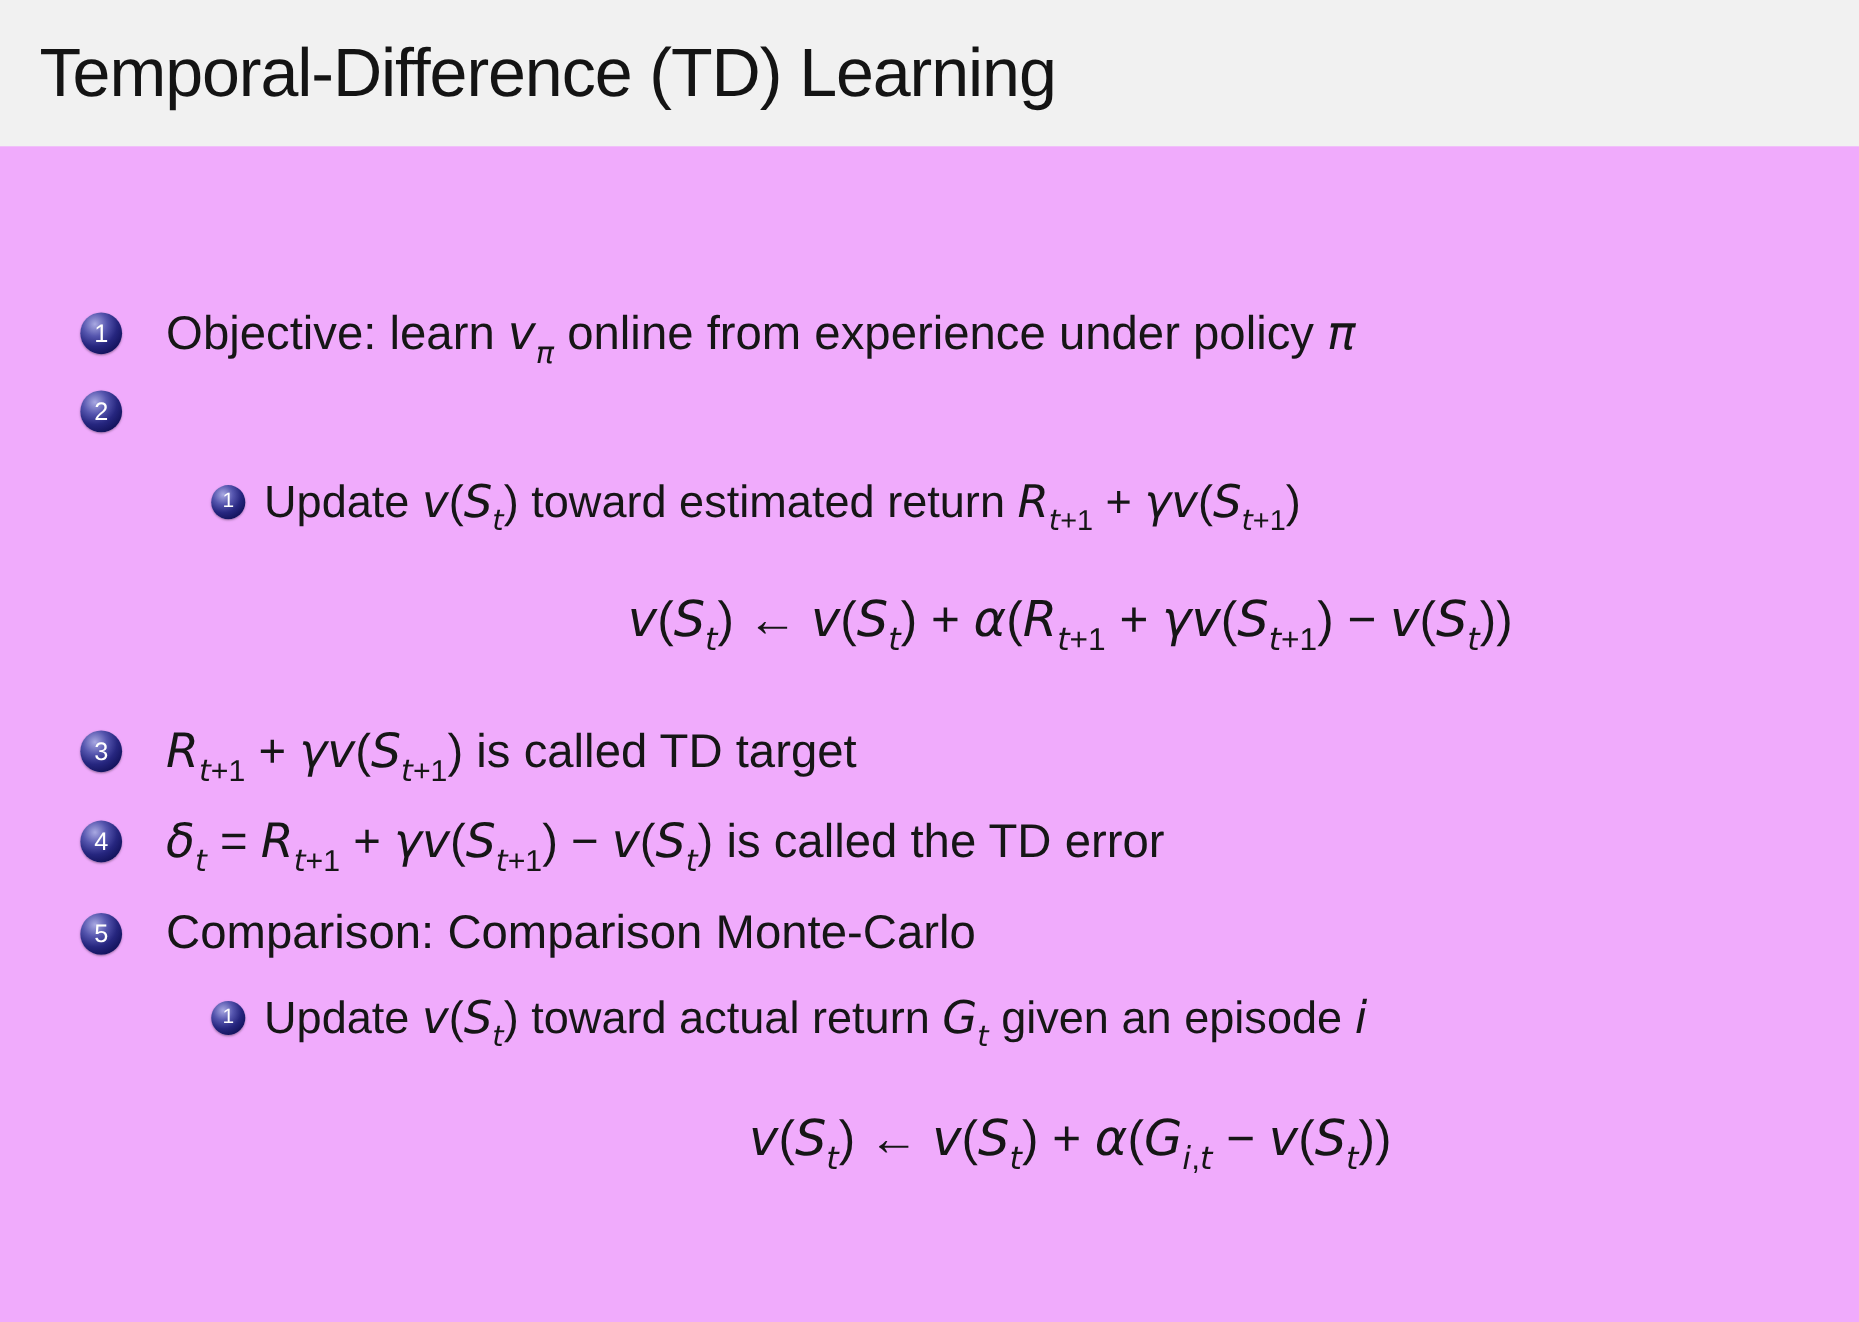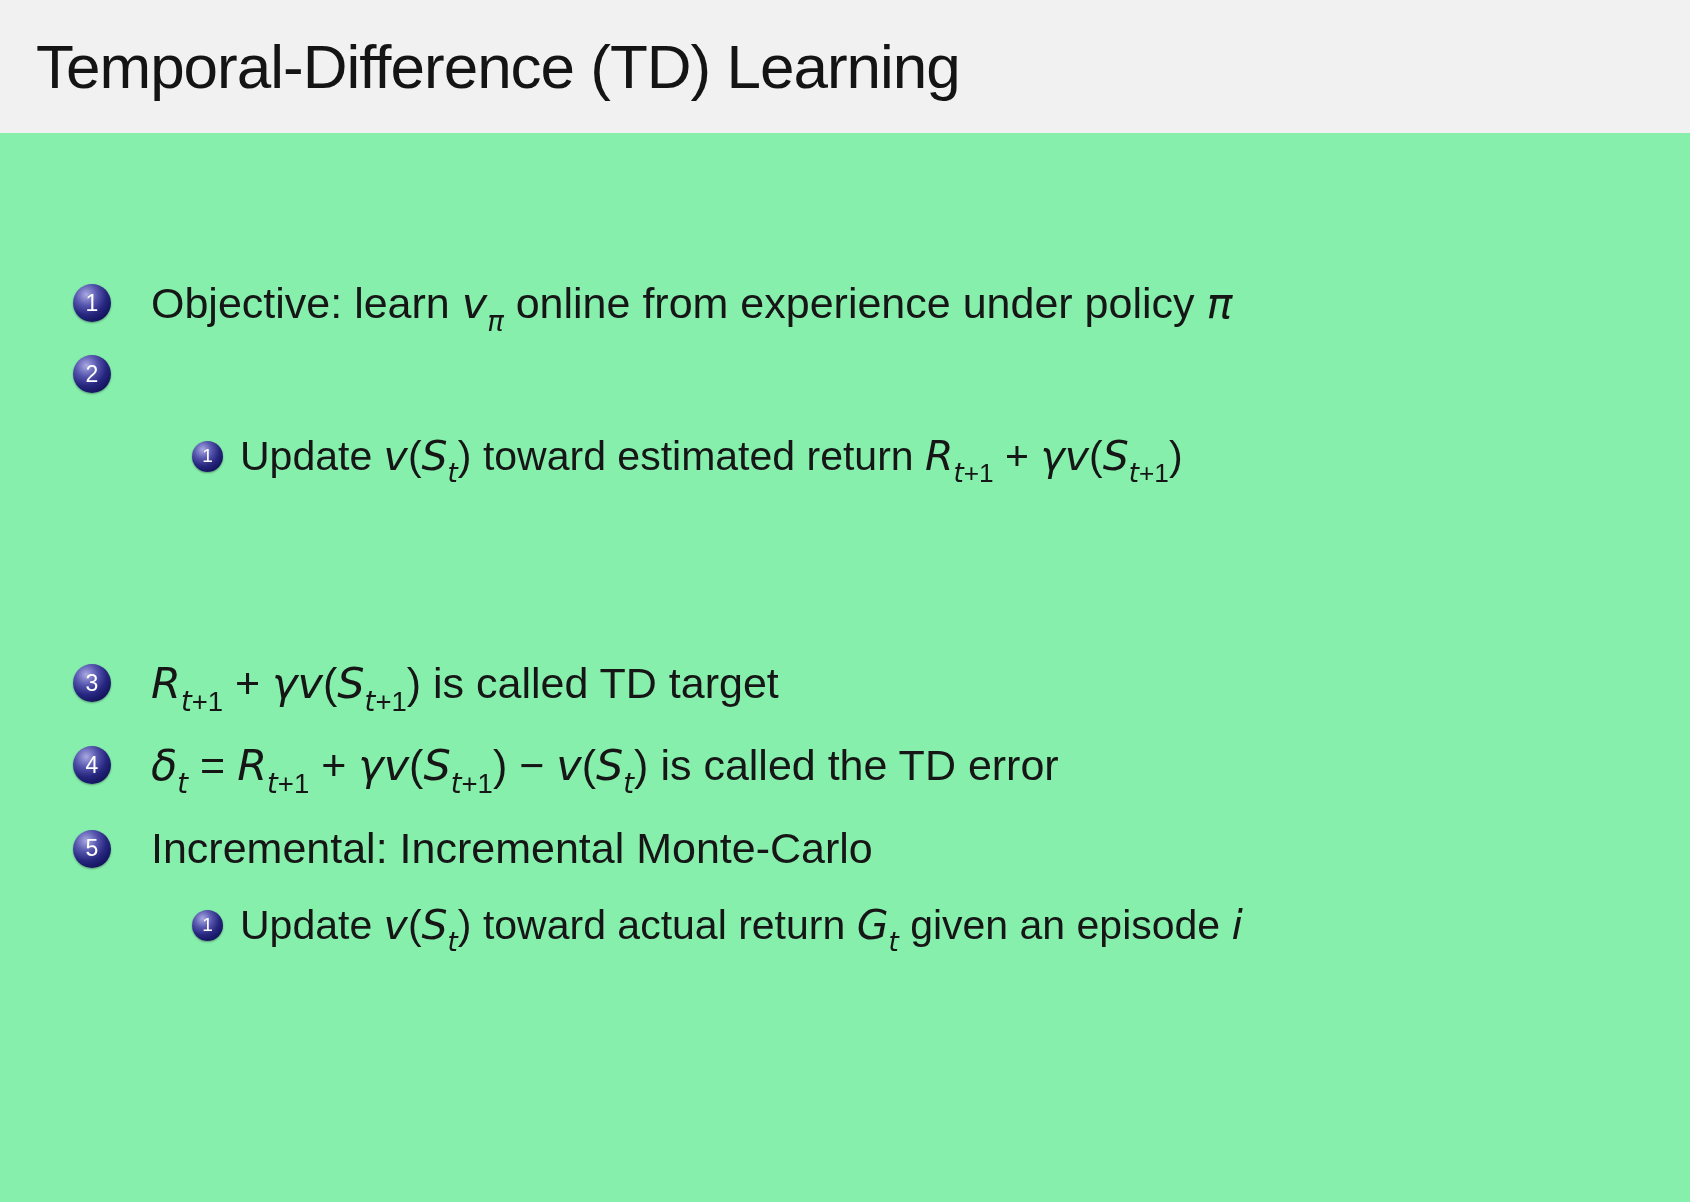--- a/index.html
+++ b/index.html
@@ -5,21 +5,21 @@
   html, body {
     margin: 0;
     padding: 0;
     background: #ffffff;
     font-family: "Liberation Sans", sans-serif;
   }
   .slide {
     position: relative;
     width: 1690px;
     height: 1202px;
-    background: #86efac;
+    background: #f0abfc;
     overflow: hidden;
     color: #151515;
   }
   .header {
     position: absolute;
     left: 0;
     top: 0;
     width: 1690px;
     height: 133px;
     background: #f1f1f1;
@@ -106,43 +106,45 @@
       </span>
   </div>
 
   <div class="row l2" style="top:432px">
     <span class="badge">
         <span>1</span>
       </span>
     <span class="txt">Update <i>v</i>(<i>S</i><sub><i>t</i></sub>) toward estimated return <i>R</i><sub><i>t</i>+1</sub> + <i>γv</i>(<i>S</i><sub><i>t</i>+1</sub>)</span>
   </div>
 
+  <div class="equation" style="top:536px"><i>v</i>(<i>S</i><sub><i>t</i></sub>) ← <i>v</i>(<i>S</i><sub><i>t</i></sub>) + <i>α</i>(<i>R</i><sub><i>t</i>+1</sub> + <i>γv</i>(<i>S</i><sub><i>t</i>+1</sub>) − <i>v</i>(<i>S</i><sub><i>t</i></sub>))</div>
 
   <div class="row l1" style="top:658px">
     <span class="badge">
         <span>3</span>
       </span>
     <span class="txt"><i>R</i><sub><i>t</i>+1</sub> + <i>γv</i>(<i>S</i><sub><i>t</i>+1</sub>) is called TD target</span>
   </div>
 
   <div class="row l1" style="top:740px">
     <span class="badge">
         <span>4</span>
       </span>
     <span class="txt"><i>δ</i><sub><i>t</i></sub> = <i>R</i><sub><i>t</i>+1</sub> + <i>γv</i>(<i>S</i><sub><i>t</i>+1</sub>) − <i>v</i>(<i>S</i><sub><i>t</i></sub>) is called the TD error</span>
   </div>
 
   <div class="row l1" style="top:824px">
     <span class="badge">
         <span>5</span>
       </span>
-    <span class="txt">Incremental: Incremental Monte-Carlo</span>
+    <span class="txt">Comparison: Comparison Monte-Carlo</span>
   </div>
 
   <div class="row l2" style="top:901px">
     <span class="badge">
         <span>1</span>
       </span>
     <span class="txt">Update <i>v</i>(<i>S</i><sub><i>t</i></sub>) toward actual return <i>G</i><sub><i>t</i></sub> given an episode <i>i</i></span>
   </div>
 
+  <div class="equation" style="top:1008px"><i>v</i>(<i>S</i><sub><i>t</i></sub>) ← <i>v</i>(<i>S</i><sub><i>t</i></sub>) + <i>α</i>(<i>G</i><sub><i>i</i>,<i>t</i></sub> − <i>v</i>(<i>S</i><sub><i>t</i></sub>))</div>
 
 </div>
 
 </body></html>

